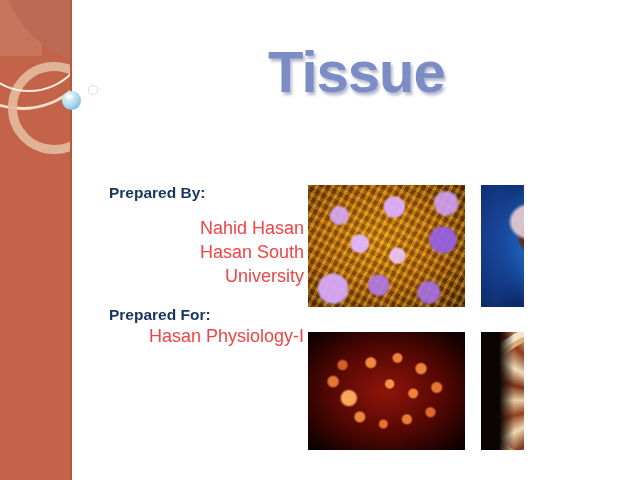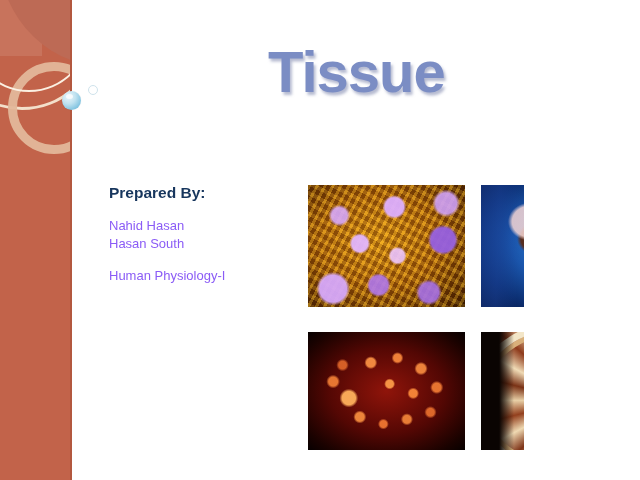--- a/index.html
+++ b/index.html
@@ -22,21 +22,21 @@
   .bubble-sm{position:absolute;left:88px;top:85px;width:8px;height:8px;border-radius:50%;border:1px solid #cfe3ec;background:transparent;}
 
   
   .title{position:absolute;left:268px;top:42px;width:240px;
     font-size:58px;font-weight:bold;letter-spacing:-1px;color:#7b8dc4;
     text-shadow:2px 3px 3px rgba(120,130,170,.55);line-height:1.05;}
 
   
   .textblock{position:absolute;left:109px;top:182px;width:195px;}
   .hdr{color:#17365d;font-weight:bold;font-size:15.5px;line-height:1.38;}
-  .body-line{color:#8b5cf6;font-size:13px;line-height:1.32;}
+  .body-line{color:#ef4444;font-size:18px;line-height:1.32;text-align:right;}
   .gap{height:14px;}
   .gap2{height:15px;}
 
   
   .grid{position:absolute;left:308px;top:185px;width:324px;height:265px;}
   .cell{position:absolute;overflow:hidden;background:#111;}
   .c1{left:0;top:0;width:157px;height:122px;}
   .c2{left:173px;top:0;width:151px;height:122px;}
   .c3{left:0;top:147px;width:157px;height:118px;}
   .c4{left:173px;top:147px;width:151px;height:118px;}
@@ -120,22 +120,24 @@
   <div class="bubble-gloss"></div>
   <div class="bubble-sm"></div>
 
   <div class="title">Tissue</div>
 
   <div class="textblock">
     <div class="hdr">Prepared By:</div>
     <div class="gap"></div>
     <div class="body-line">Nahid Hasan</div>
     <div class="body-line">Hasan South</div>
+    <div class="body-line">University</div>
     <div class="gap2"></div>
-    <div class="body-line">Human Physiology-I</div>
+    <div class="hdr">Prepared For:</div>
+    <div class="body-line">Hasan Physiology-I</div>
   </div>
 
   <div class="grid">
     <div class="cell c1">
       <div class="inner ph1"></div>
     </div>
     <div class="cell c2">
       <div class="inner ph2"></div>
     </div>
     <div class="cell c3">

